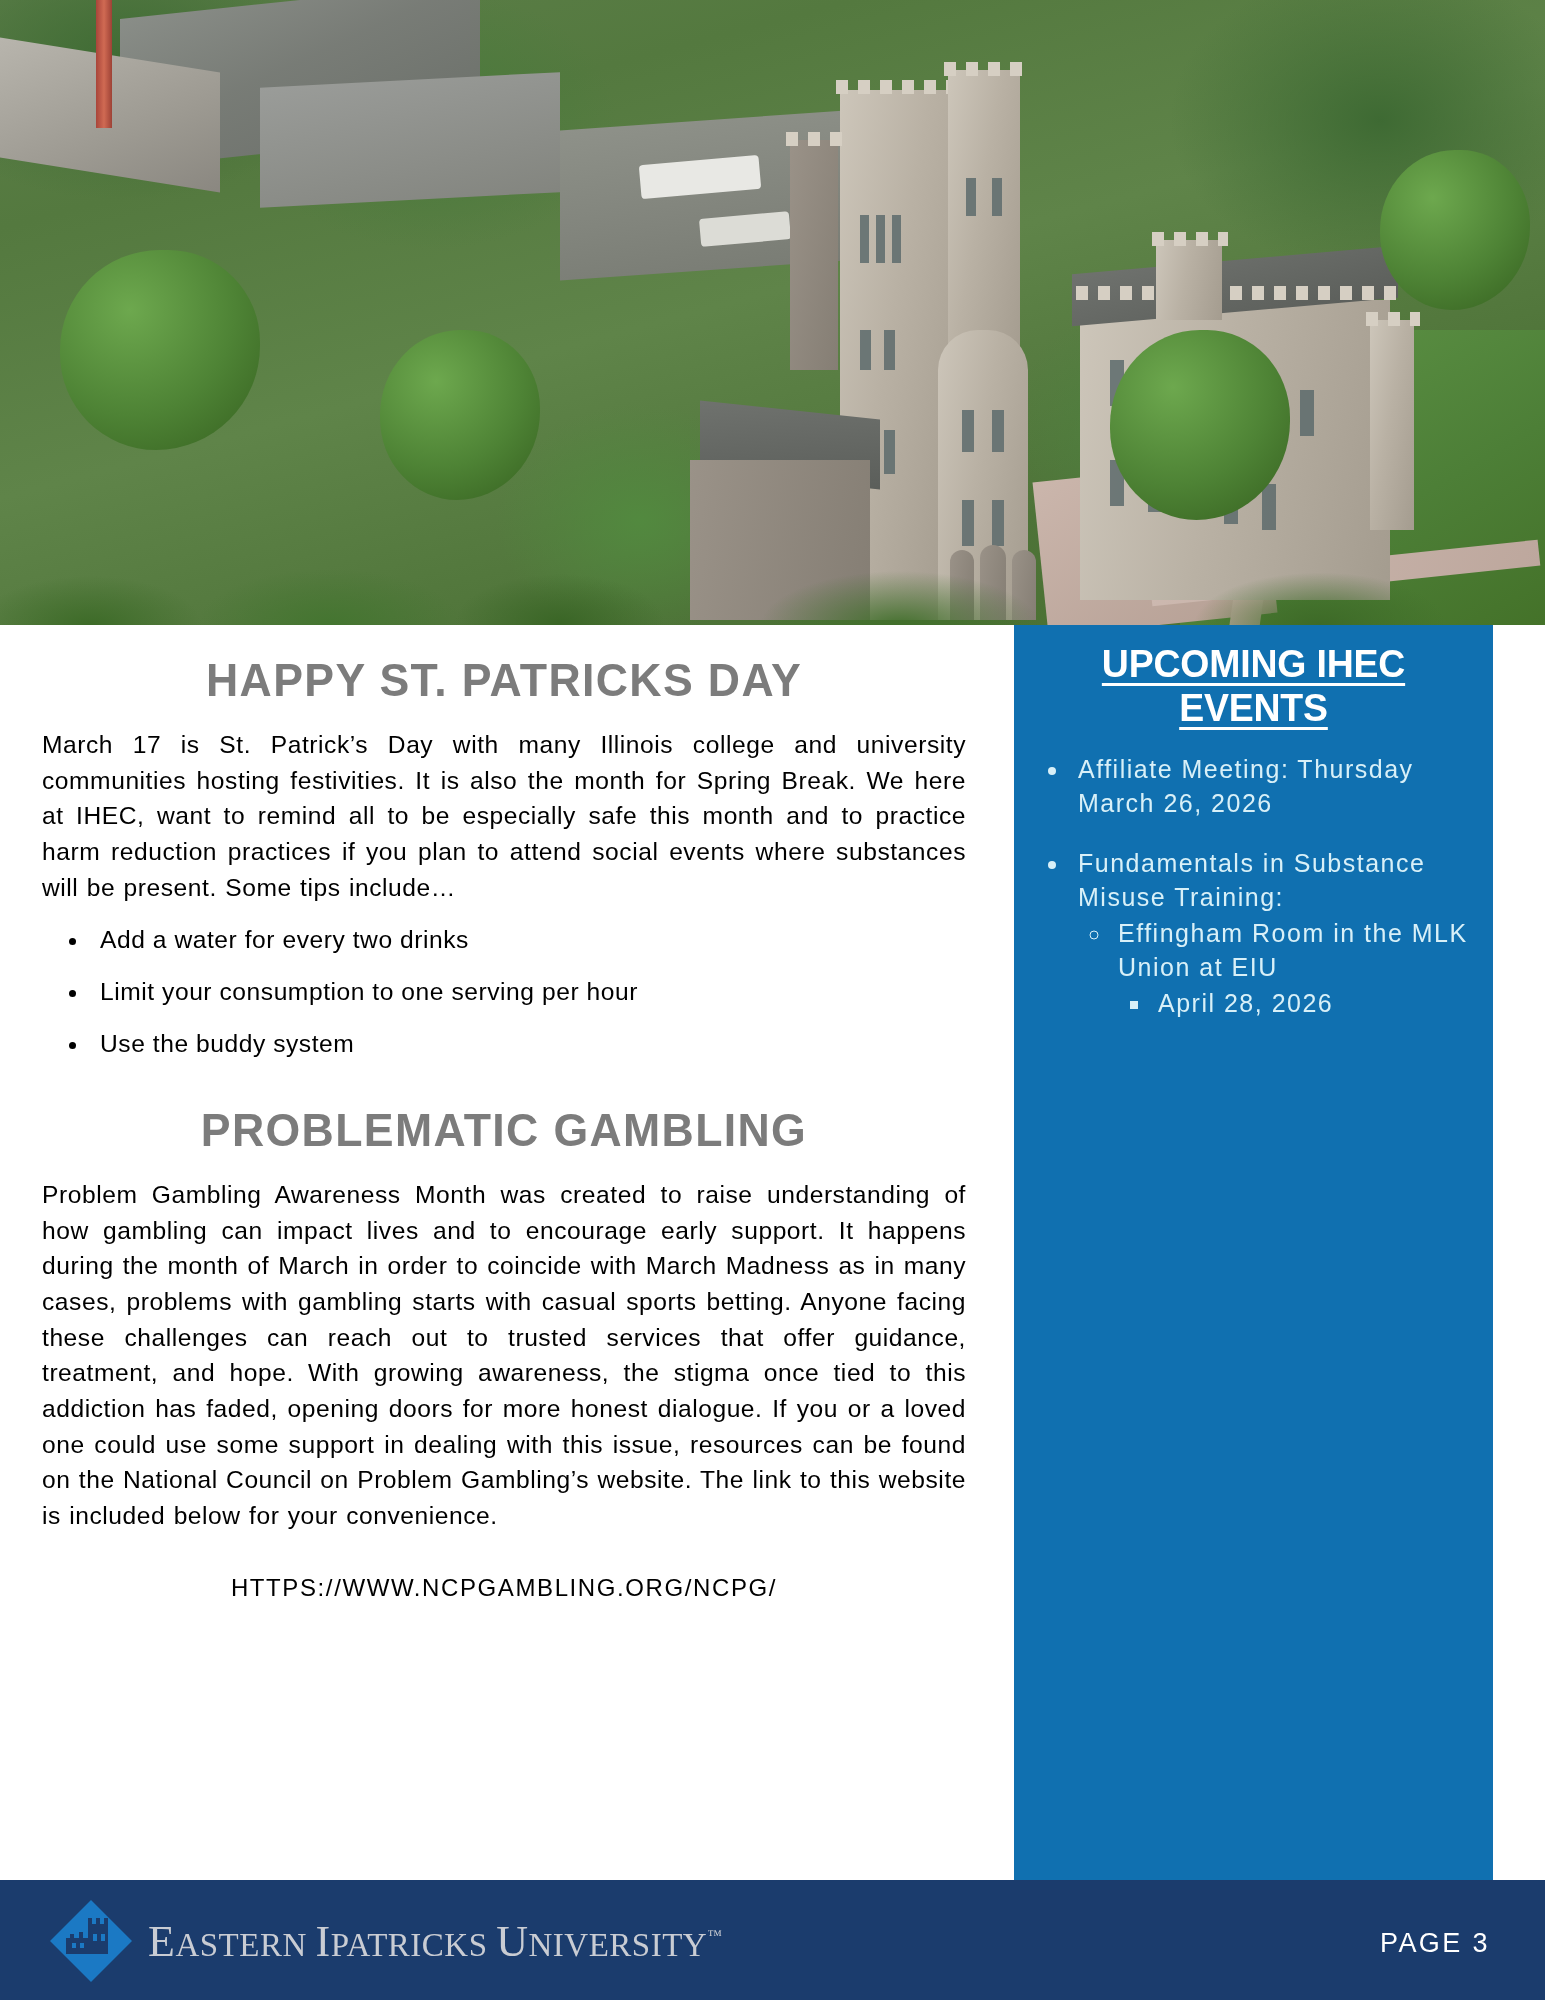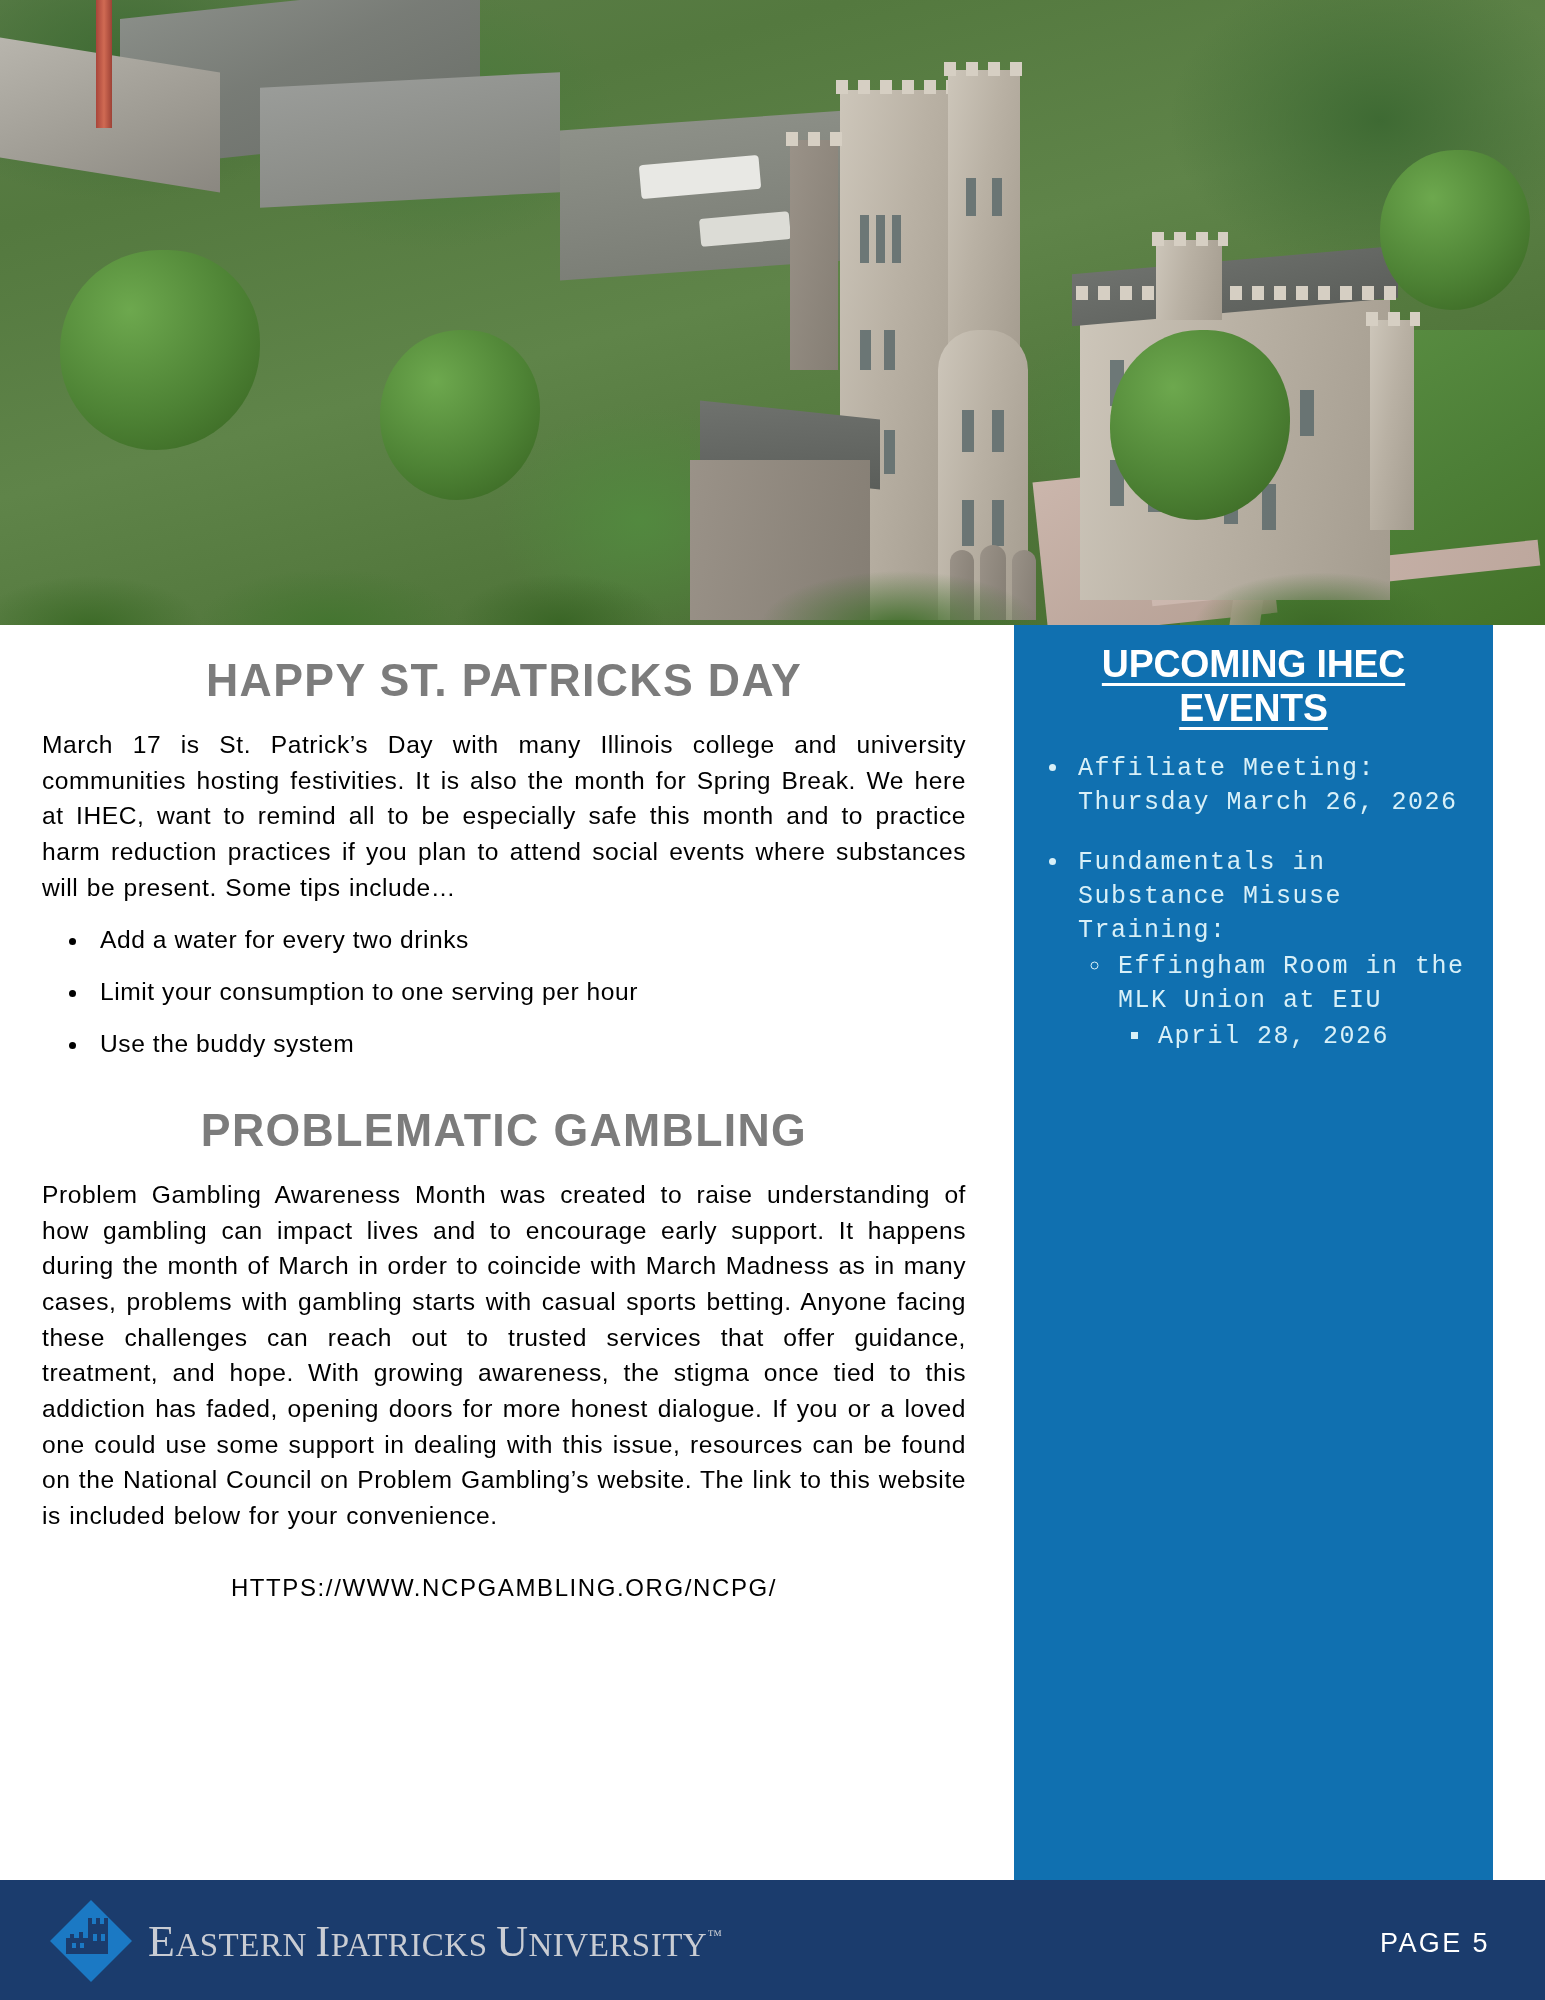--- a/index.html
+++ b/index.html
@@ -250,21 +250,20 @@
     text-underline-offset: 6px;
     text-decoration-thickness: 3px;
     transform: scaleX(0.96);
   }
   ul.events {
     margin: 22px 0 0 34px;
     color: #d8f0f8;
     font-size: 25px;
     line-height: 1.36;
     letter-spacing: 1.5px;
-    font-family: Liberation Mono, monospace;
   }
   ul.events > li { margin-bottom: 26px; padding-left: 8px; }
   ul.events ul {
     list-style-type: circle;
     margin: 2px 0 0 34px;
   }
   ul.events ul li { padding-left: 6px; }
   ul.events ul ul {
     list-style-type: square;
     margin: 2px 0 0 34px;
@@ -440,16 +439,16 @@
                    L35 40 L40 40 L40 20 L44 20 L44 26 L48 26 L48 20 L52 20 L52 26
                    L56 26 L56 20 L60 20 L60 56 Z" fill="#1b3c6d"></path>
           <rect x="24" y="45" width="4" height="5" fill="#1b79c4"></rect>
           <rect x="32" y="45" width="4" height="5" fill="#1b79c4"></rect>
           <rect x="45" y="36" width="4" height="7" fill="#1b79c4"></rect>
           <rect x="53" y="36" width="4" height="7" fill="#1b79c4"></rect>
         </svg>
       </div>
       <div class="eiu-word"><span>E</span><span class="sc">ASTERN </span><span>I</span><span class="sc">PATRICKS </span><span>U</span><span class="sc">NIVERSITY</span><span class="eiu-tm">™</span></div>
     </div>
-    <div class="page-num">PAGE 5</div>
+    <div class="page-num">PAGE 3</div>
   </div>
 
 </div>
 
 </body></html>

